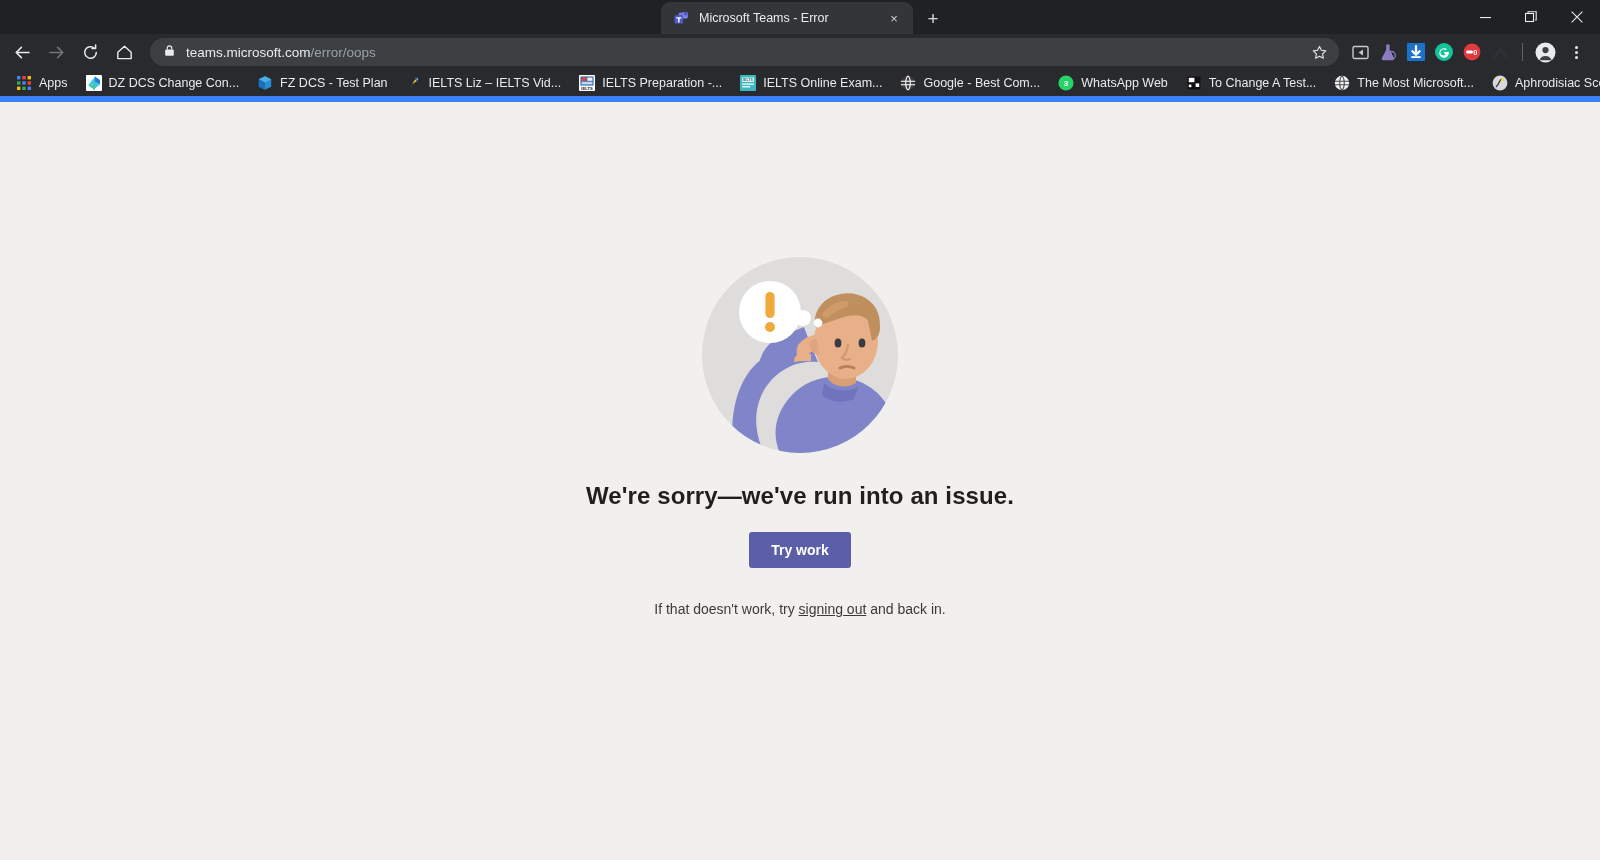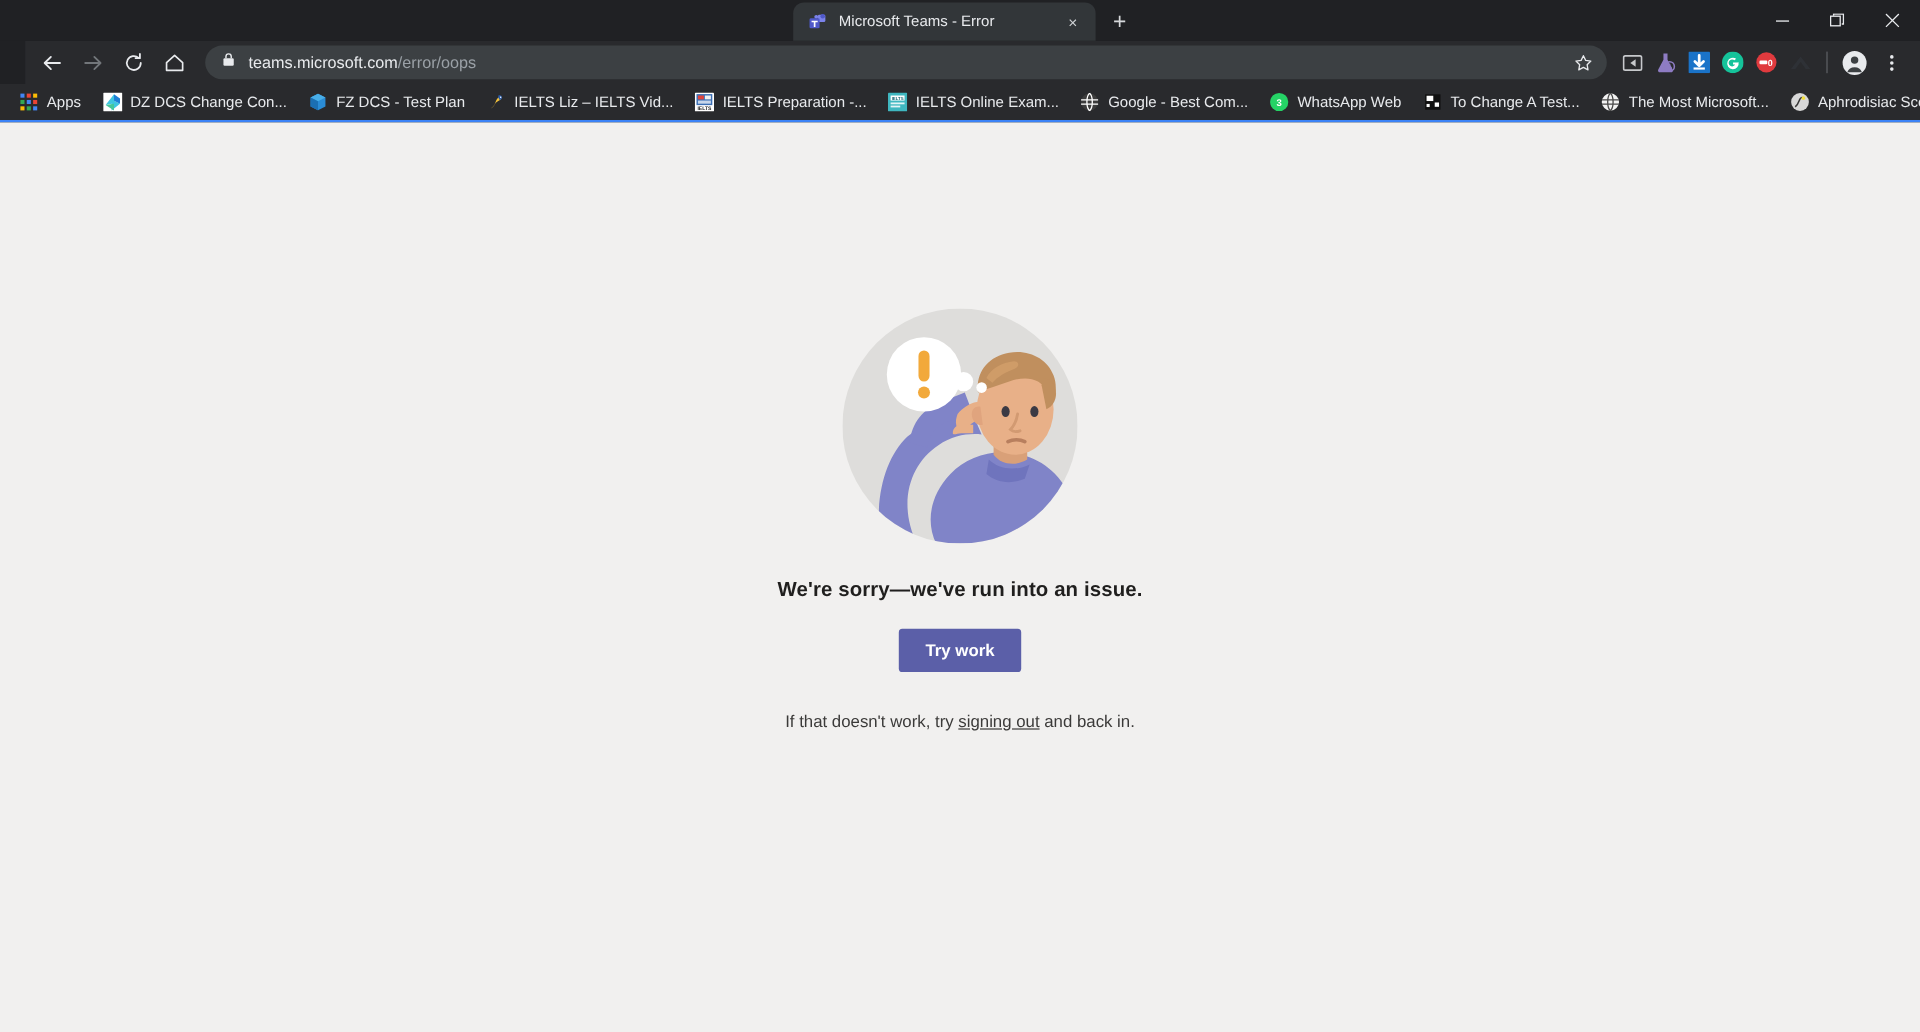--- a/index.html
+++ b/index.html
@@ -47,21 +47,21 @@
     position: absolute; right: 0; top: 0; height: 34px;
     display: flex; align-items: center;
   }
   .wc {
     width: 46px; height: 34px; display: flex; align-items: center; justify-content: center;
     color: #e8eaed;
   }
 
   .toolbar {
     height: 36px; background: #292a2d;
-    display: flex; align-items: center; padding: 0 8px 0 6px; gap: 2px; margin-left: 21px;
+    display: flex; align-items: center; padding: 0 8px 0 6px; gap: 2px;
   }
   .tb-btn {
     width: 32px; height: 30px; flex: 0 0 32px;
     display: flex; align-items: center; justify-content: center;
     color: #e8eaed; border-radius: 50%;
   }
   .tb-btn.disabled { color: #72767a; }
 
   .omnibox {
     flex: 1 1 auto; height: 28px; margin: 0 6px 0 8px;
@@ -75,40 +75,40 @@
     margin-left: auto; width: 24px; height: 24px; flex: 0 0 24px;
     display: flex; align-items: center; justify-content: center; color: #e8eaed;
   }
 
   .ext { width: 26px; height: 26px; flex: 0 0 26px; display: flex; align-items: center; justify-content: center; }
   .divider-v { width: 1px; height: 18px; background: #5f6368; margin: 0 7px; flex: 0 0 1px; }
 
   .bookmarks {
     height: 32px; background: #292a2d;
     display: flex; align-items: center; gap: 2px; padding: 0 6px 0 8px;
-    border-bottom: 2px solid #3b82f6;
+    border-bottom: 6px solid #3b82f6;
     overflow: hidden;
   }
   .bm {
     display: flex; align-items: center; gap: 7px;
     height: 24px; padding: 0 8px; border-radius: 4px;
     color: #e8eaed; font-size: 12.5px; white-space: nowrap; flex: 0 0 auto;
   }
   .bm-ico { width: 16px; height: 16px; flex: 0 0 16px; position: relative; }
 
   
   .page {
     flex: 1 1 auto; background: #f1f0ef;
     display: flex; flex-direction: column; align-items: center;
     padding-top: 155px;
   }
   .illus { width: 196px; height: 196px; position: relative; }
   .headline {
     margin-top: 29px;
-    font-size: 17px; font-weight: bold; color: #201f1e; letter-spacing: .1px;
+    font-size: 24px; font-weight: bold; color: #201f1e; letter-spacing: .1px;
   }
   .try-btn {
     margin-top: 22px;
     background: #5b5fa8; color: #ffffff;
     font-size: 14px; font-weight: bold;
     padding: 10px 22px; border: none; border-radius: 3px;
     font-family: "Liberation Sans", sans-serif;
   }
   .subline { margin-top: 33px; font-size: 14px; color: #3b3a39; }
   .subline a { color: #3b3a39; text-decoration: underline; }

